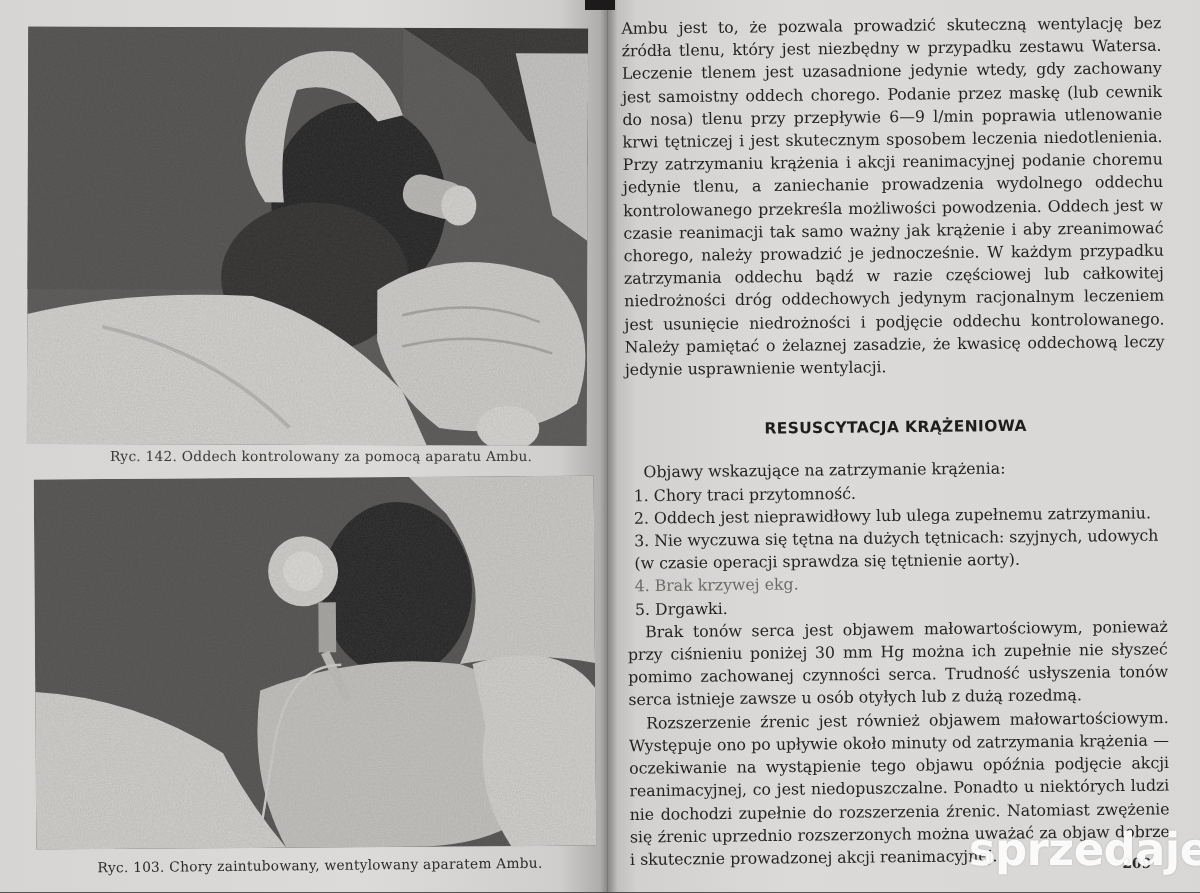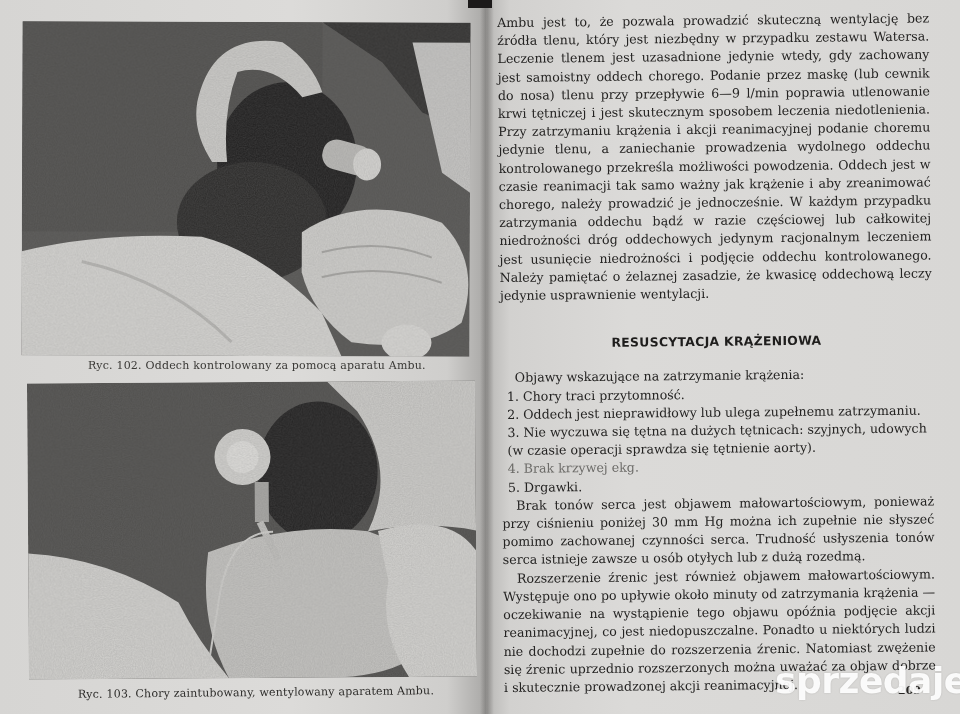--- a/index.html
+++ b/index.html
@@ -102,21 +102,21 @@
         <path d="M0 230 Q80 210 180 215 Q240 230 300 290 L320 334 L0 334 Z" fill="#d8d7d4"></path>
         <path d="M60 240 Q150 260 210 320" stroke="#bab9b6" stroke-width="3" fill="none"></path>
         <path d="M280 210 Q340 170 420 200 Q460 240 440 300 Q400 330 330 320 Q290 290 280 250 Z" fill="#d2d1ce"></path>
         <path d="M300 230 Q360 215 410 235" stroke="#a8a7a4" stroke-width="2" fill="none"></path>
         <path d="M300 255 Q360 240 420 260" stroke="#a8a7a4" stroke-width="2" fill="none"></path>
         <ellipse cx="385" cy="320" rx="25" ry="18" fill="#dcdbd8"></ellipse>
         <rect width="448" height="334" filter="url(#grain1)"></rect>
       </svg>
     </div>
   </div>
-  <div class="caption cap1">Ryc. 102. Oddech kontrolowany za pomocą aparatu Ambu.</div>
+  <div class="caption cap1">Ryc. 142. Oddech kontrolowany za pomocą aparatu Ambu.</div>
 
   <div class="figure fig2">
     <div class="photo">
       <svg viewBox="0 0 448 296" preserveAspectRatio="none">
         <defs>
           <filter id="grain2">
               <feTurbulence type="fractalNoise" baseFrequency="0.9" numOctaves="2" seed="7"></feTurbulence>
               <feColorMatrix values="0 0 0 0 0.2  0 0 0 0 0.2  0 0 0 0 0.2  0 0 0 0.35 0"></feColorMatrix>
             </filter>
         </defs>

